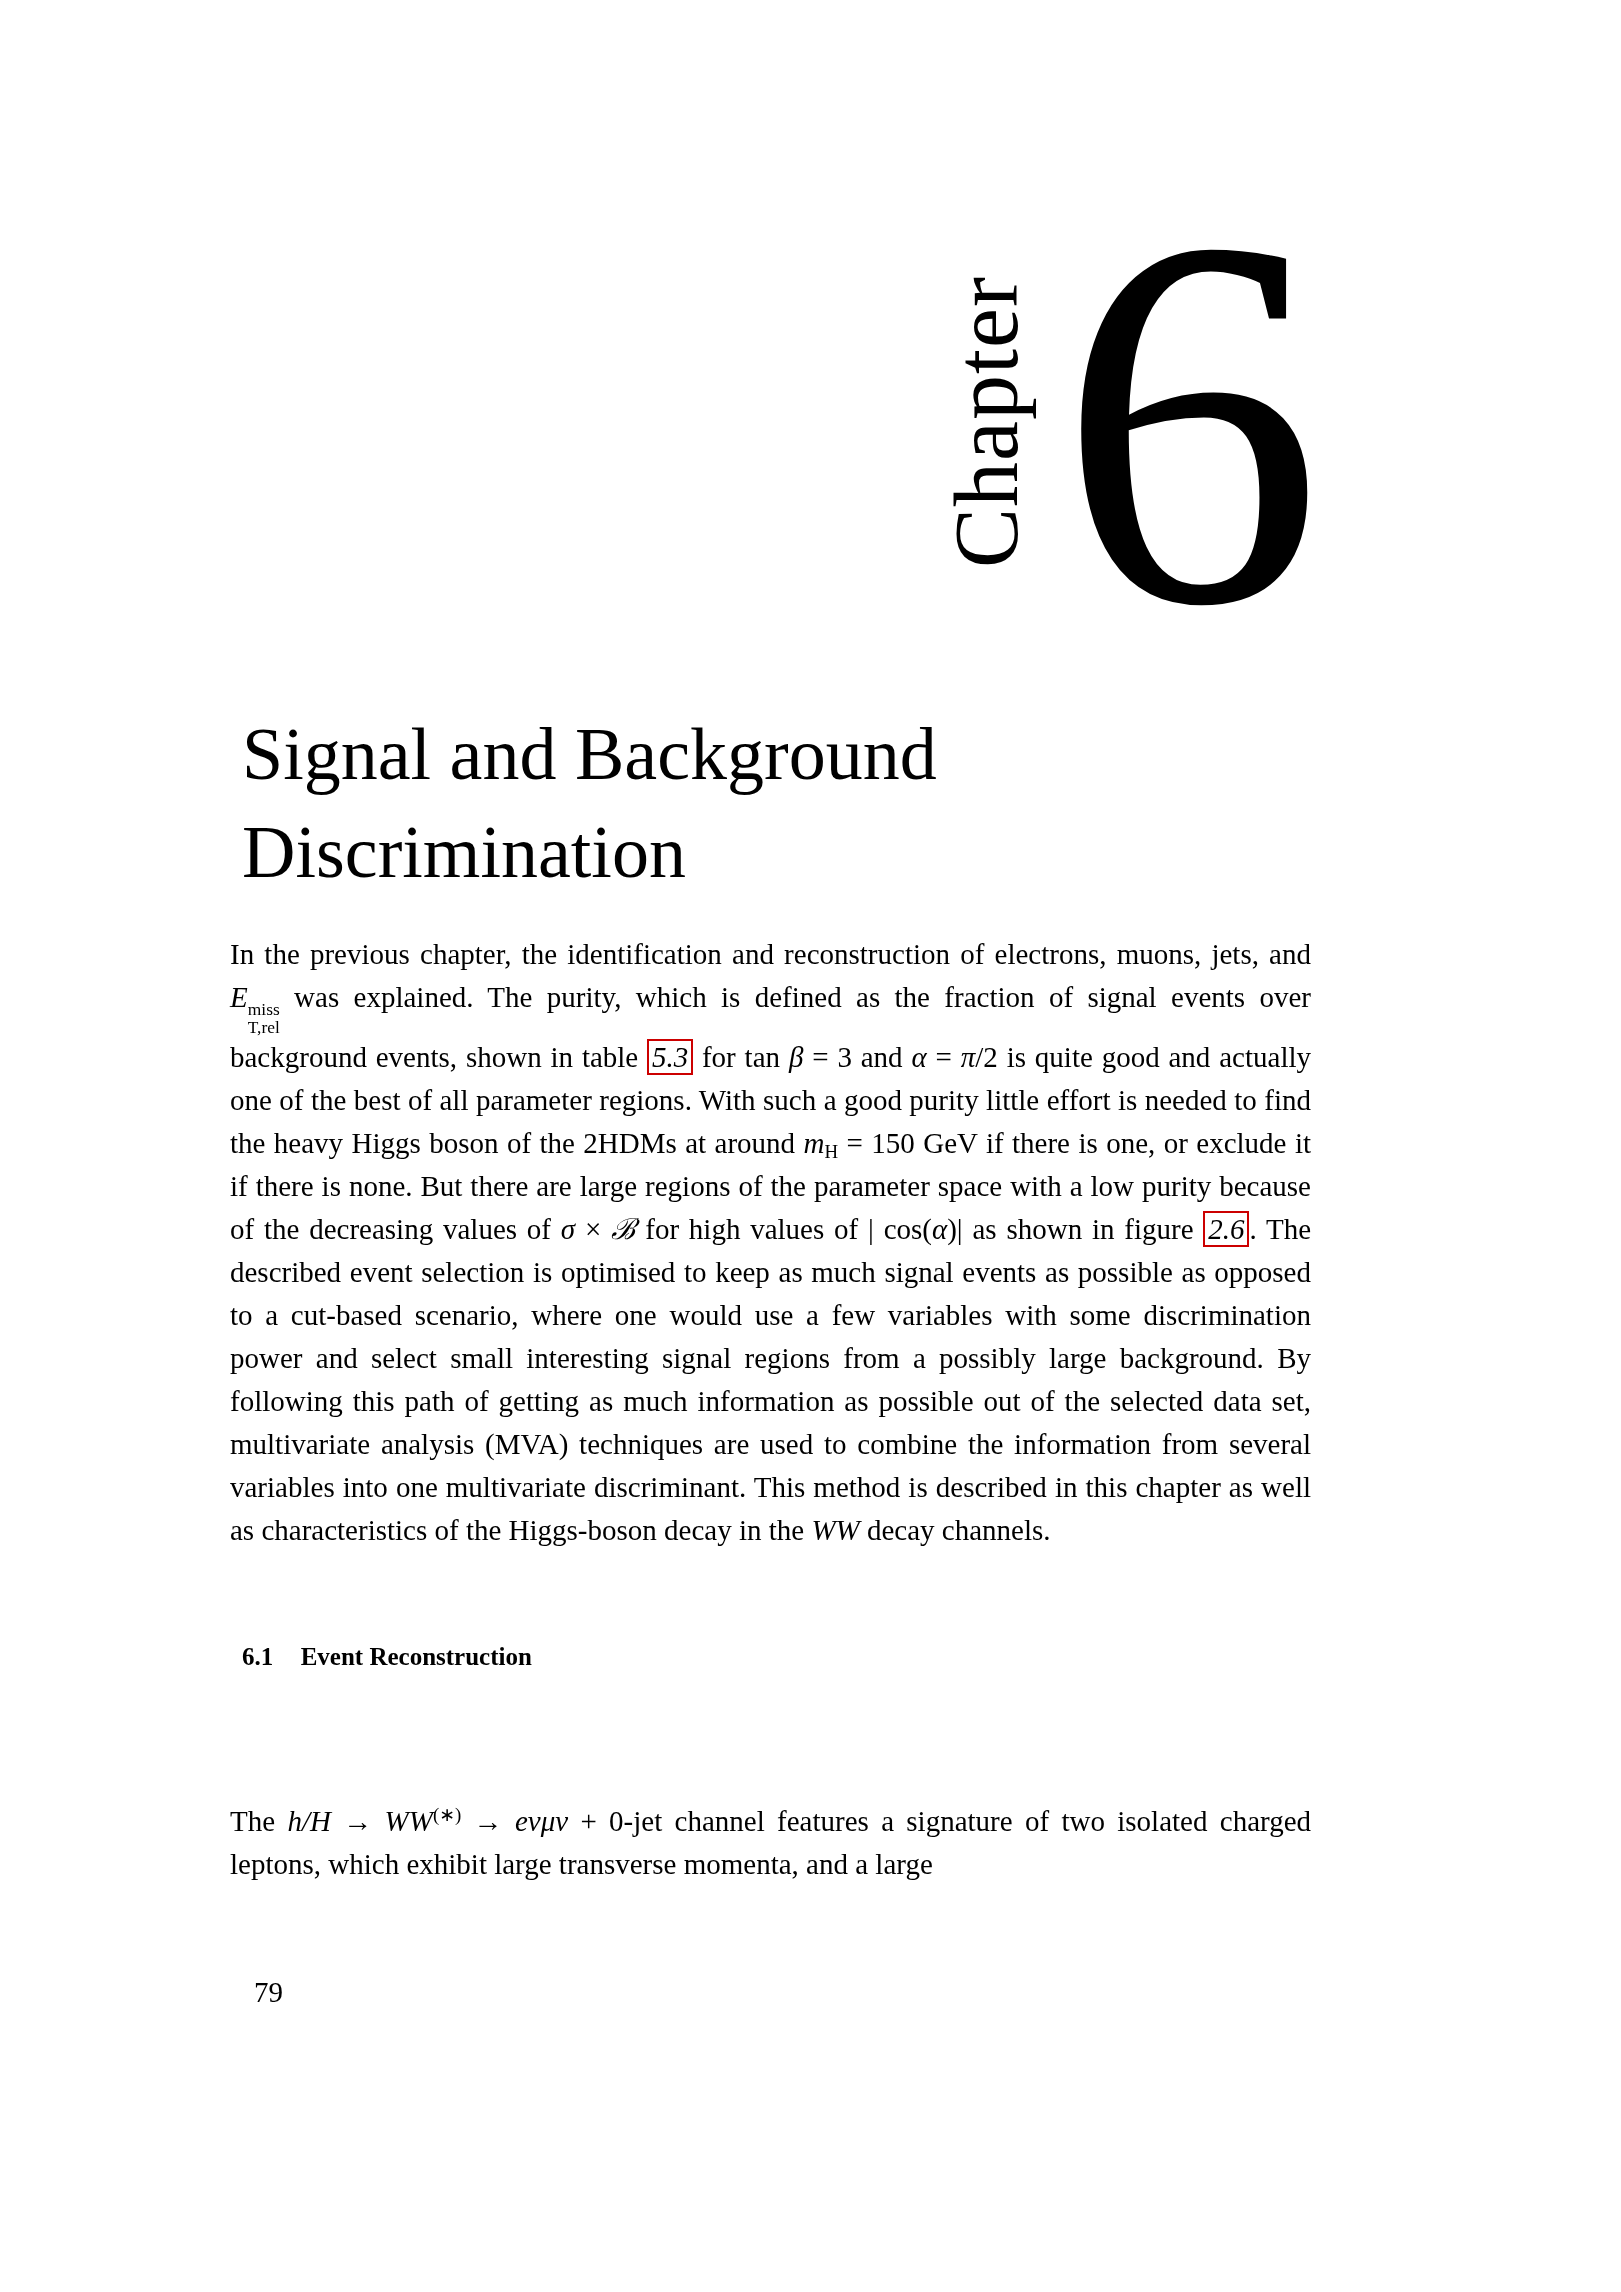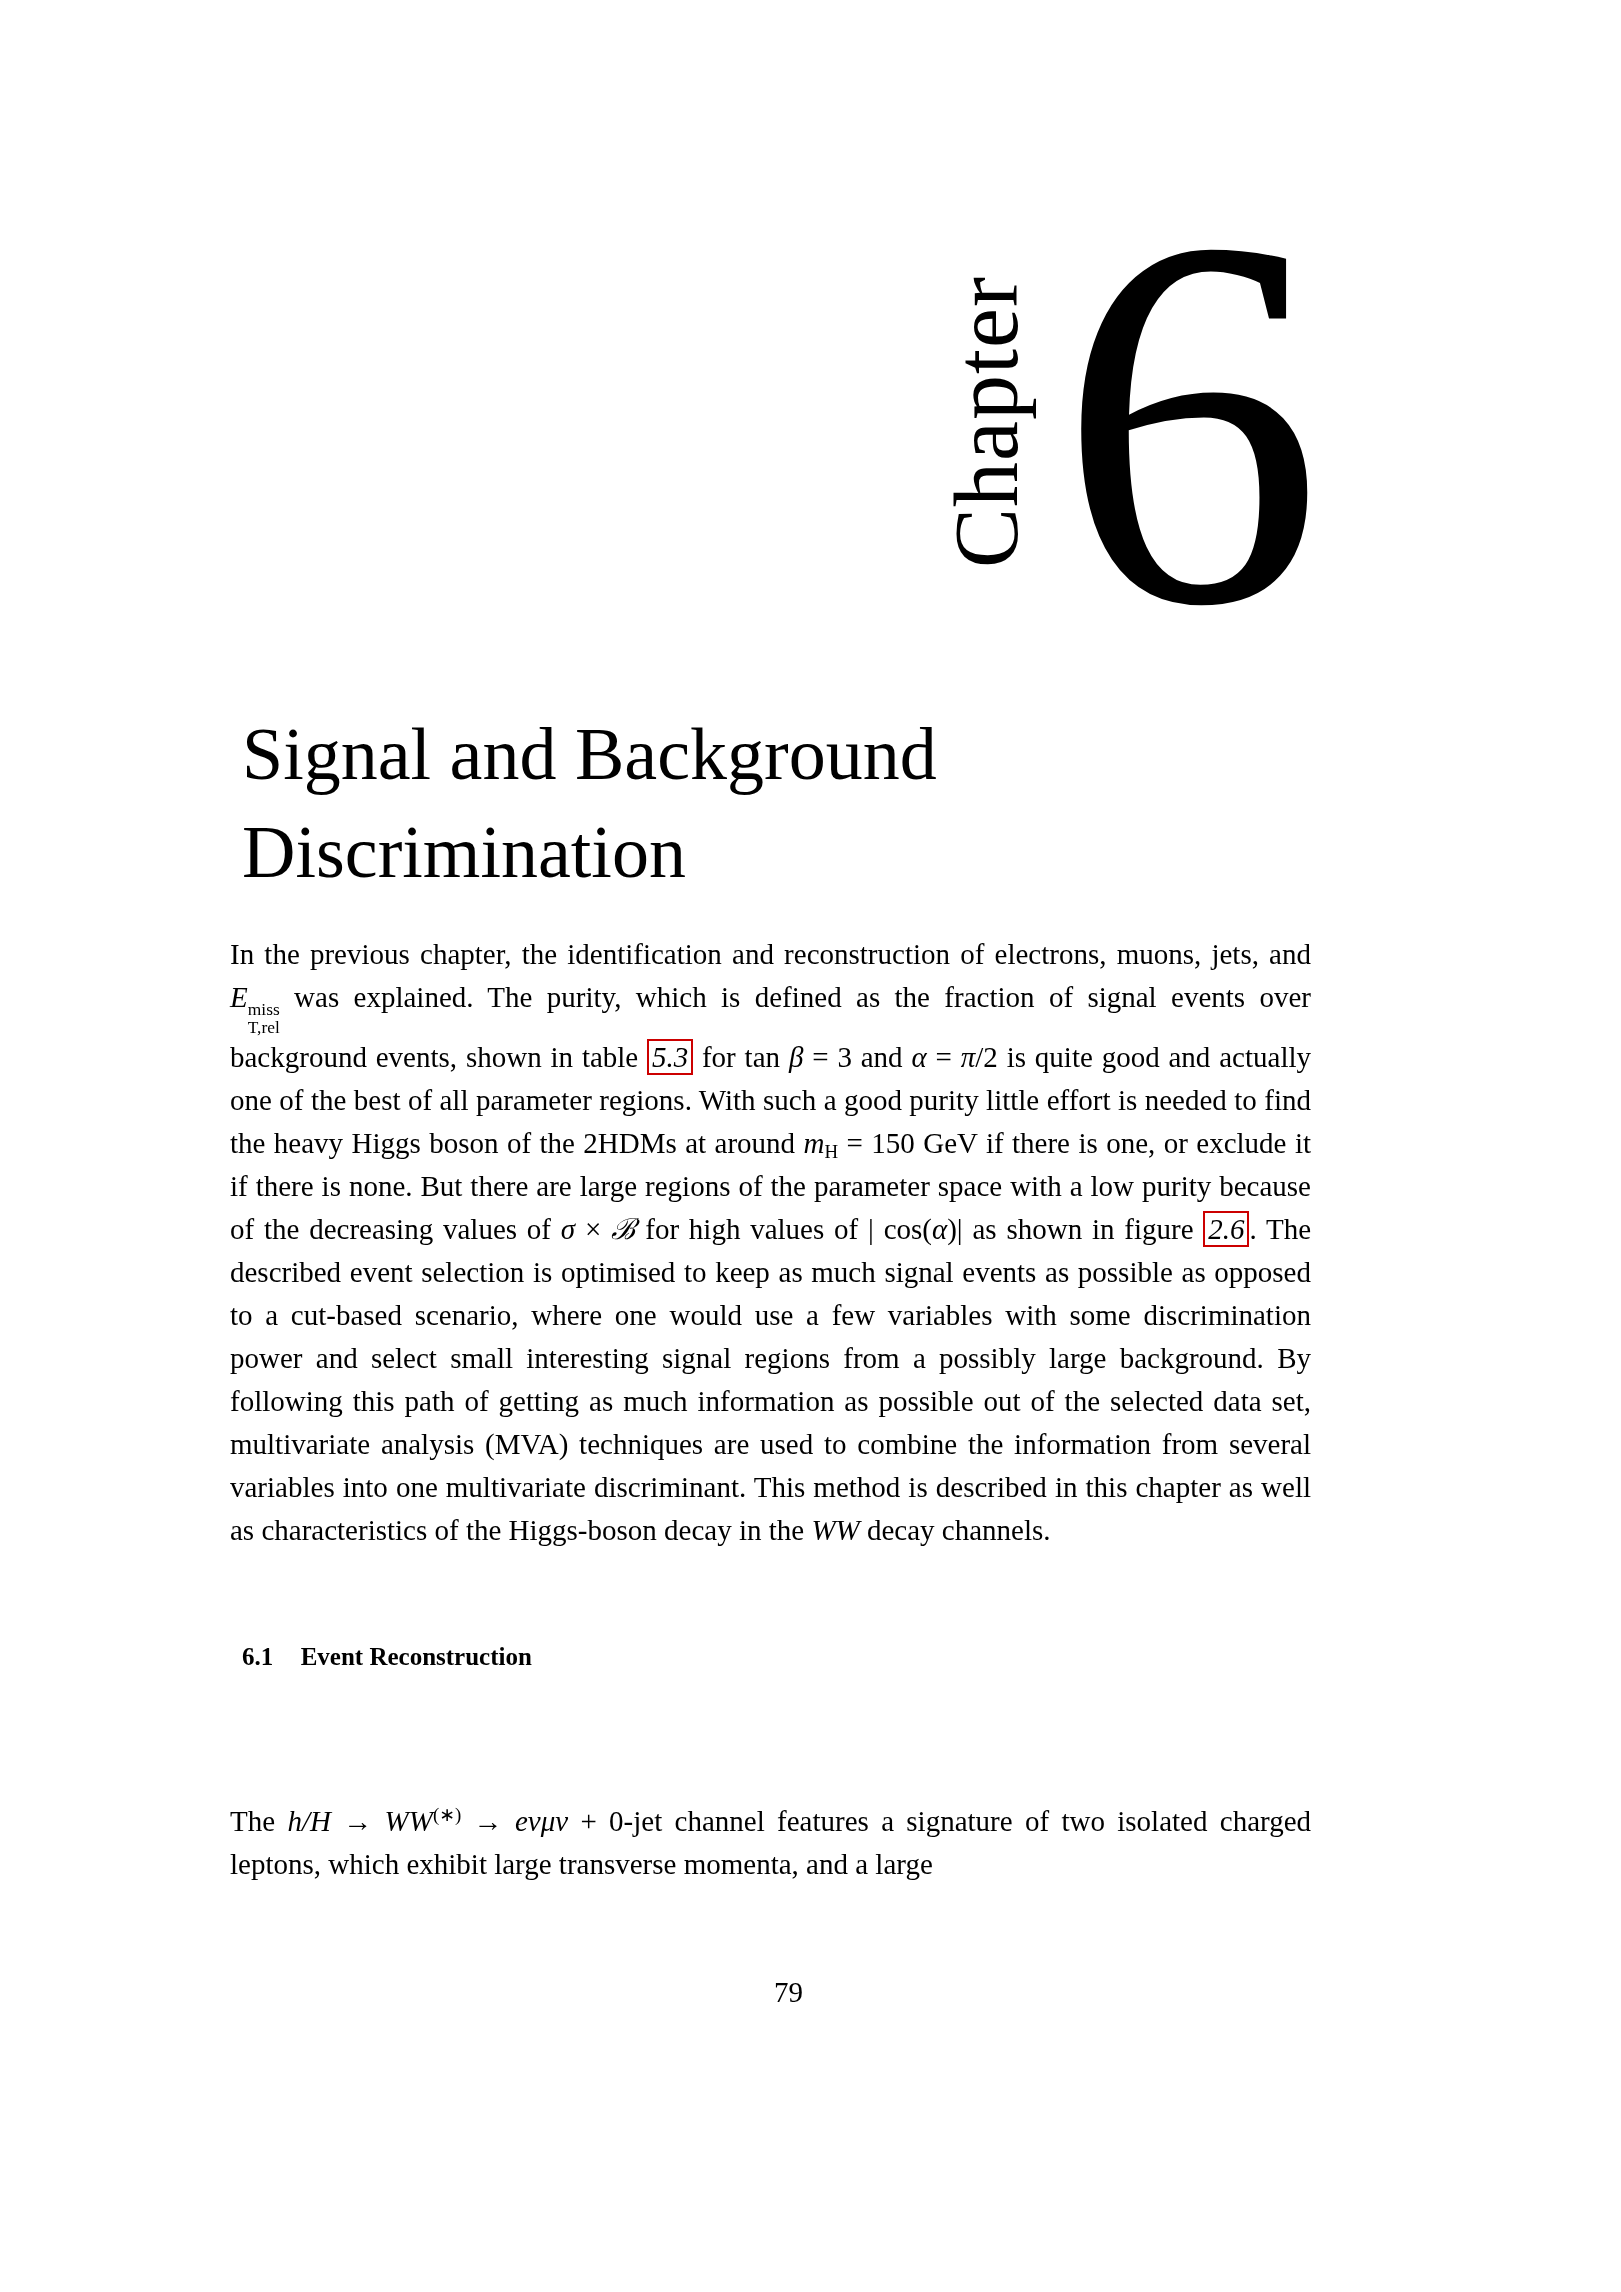--- a/index.html
+++ b/index.html
@@ -98,24 +98,24 @@
     top: 1643px;
     width: 1081px;
     font-size: 25px;
     font-weight: bold;
   }
   .section-number { margin-right: 27.4px; }
 
   
   .page-number {
     position: absolute;
-    left: 248px;
+    left: 254px;
     top: 1976px;
     width: 1081px;
-    text-align: center;
+    text-align: left;
     font-size: 29px;
   }
 </style>
 </head>
 <body>
 
 <div class="page">
 
   <div class="chapter-block">
     <span class="chapter-word-box">

